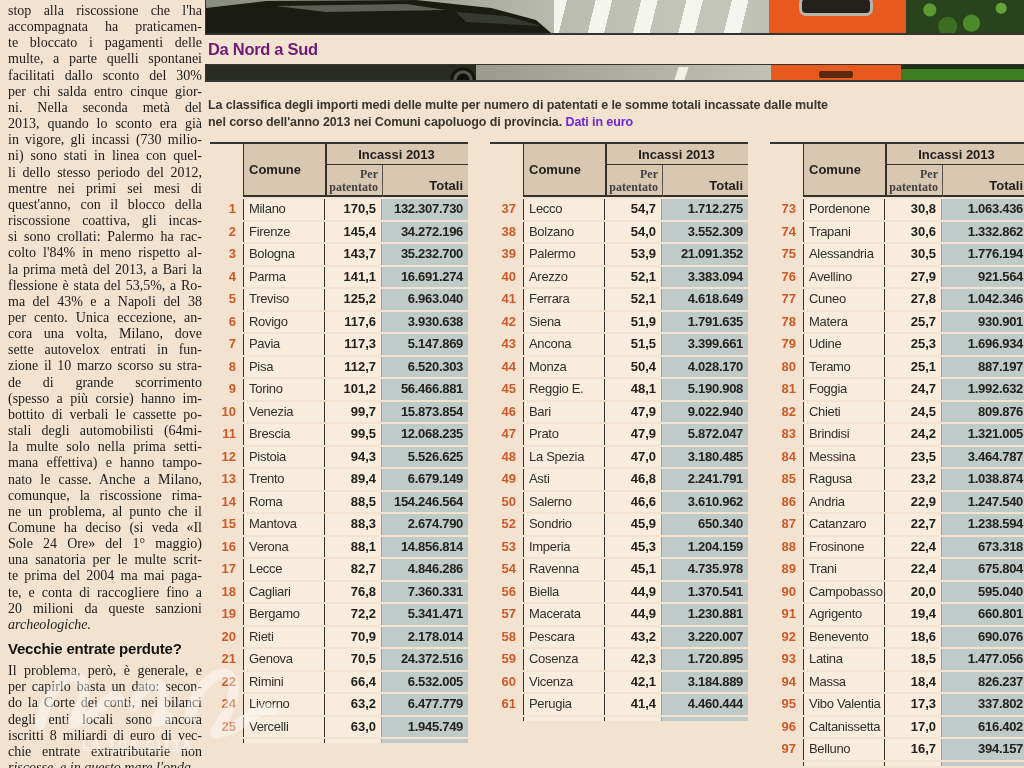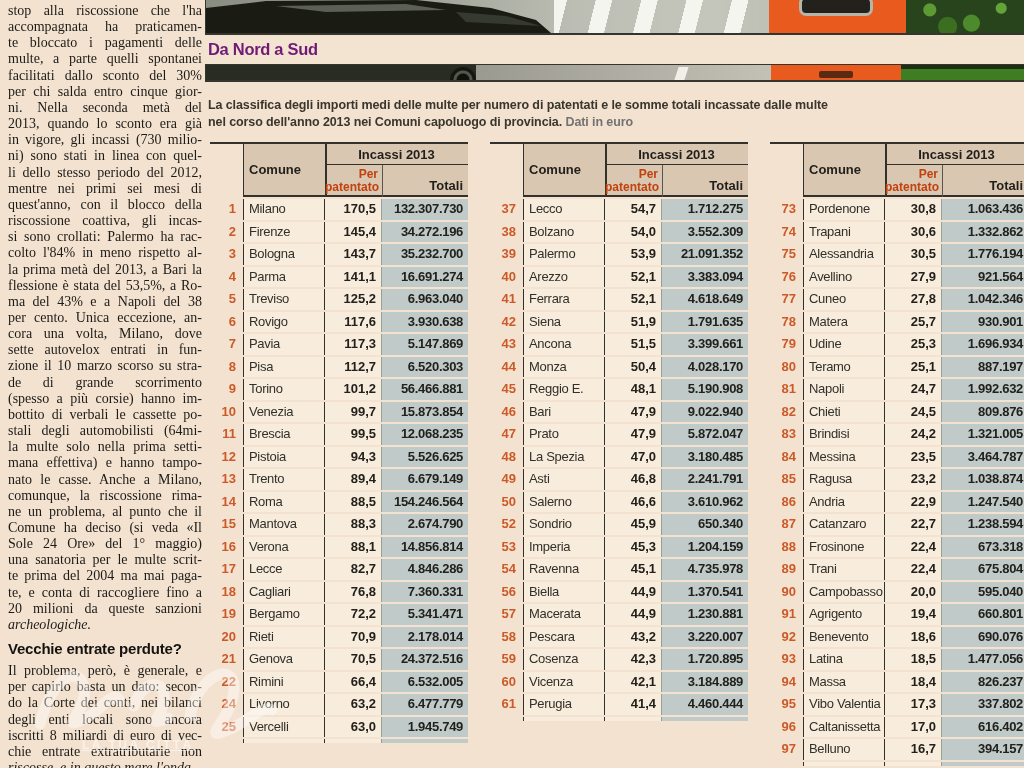--- a/index.html
+++ b/index.html
@@ -48,33 +48,33 @@
   #banner{
     position:absolute;left:205px;top:35px;width:819px;height:29px;
     display:flex;align-items:center;background:#f3e4d2;
   }
   #banner .t{font-weight:700;font-size:16.5px;color:#701a75;letter-spacing:-0.3px;padding-left:3px;}
   
   #intro{
     position:absolute;left:208px;top:97px;width:700px;
     font-size:12.5px;line-height:17px;color:#3a362d;font-weight:700;letter-spacing:-0.1px;
   }
-  #intro b{color:#737373;}
+  #intro b{color:#6d28d9;}
   
   .tbl{position:absolute;top:142px;width:258px;height:626px;}
   .tbl-topline{height:2px;background:#32312b;}
   .tbl-header{position:relative;height:53px;margin-bottom:2px;}
   .hd-bg{position:absolute;left:33px;right:0;top:0;bottom:0;background:#d9c7b2;
     border-left:1.5px solid #32312b;border-bottom:2px solid #32312b;box-sizing:border-box;}
   .hd-comune{position:absolute;left:39px;top:18px;font-weight:700;font-size:13px;color:#201f1a;}
   .hd-incassi{position:absolute;left:115px;width:143px;top:3px;text-align:center;font-weight:700;font-size:13px;color:#201f1a;}
   .hd-underline{position:absolute;left:115px;width:143px;top:20px;height:1px;background:#32312b;}
   .hd-vline1{position:absolute;left:115px;top:0;bottom:0;width:1.5px;background:#32312b;}
   .hd-vline2{position:absolute;left:172px;top:21px;bottom:0;width:1px;background:#5a554c;}
-  .hd-per{position:absolute;left:115px;width:53px;top:24px;text-align:right;font-weight:700;font-size:12px;line-height:13px;color:#c2410c;}
+  .hd-per{position:absolute;left:115px;width:53px;top:24px;text-align:right;font-weight:700;font-size:12px;line-height:13px;color:#404040;font-family:Liberation Serif, serif;}
   .hd-tot{position:absolute;left:172px;width:81px;bottom:4px;text-align:right;font-weight:700;font-size:13px;color:#201f1a;}
   .row{display:flex;height:20.5px;margin-bottom:2px;}
   .c-rank{width:33px;text-align:right;padding-right:7px;box-sizing:border-box;
     font-weight:700;font-size:13px;line-height:20.5px;color:#cc5a28;}
   .c-comune{width:82px;background:#f8ecdc;border-left:1.5px solid #32312b;border-right:1.5px solid #32312b;
     box-sizing:border-box;padding-left:5px;font-size:13px;line-height:20.5px;color:#31302a;
     white-space:nowrap;overflow:hidden;letter-spacing:-0.3px;}
   .c-per{width:57px;background:#f8ecdc;box-sizing:border-box;text-align:right;padding-right:5px;
     font-weight:700;font-size:13px;line-height:20.5px;color:#23211c;border-right:1px solid #98a09c;}
   .c-tot{width:86px;background:#c0cbc9;box-sizing:border-box;text-align:right;padding-right:5px;
@@ -563,21 +563,21 @@
         <div class="c-tot">1.696.934</div>
       </div>
       <div class="row">
         <div class="c-rank">80</div>
         <div class="c-comune">Teramo</div>
         <div class="c-per">25,1</div>
         <div class="c-tot">887.197</div>
       </div>
       <div class="row">
         <div class="c-rank">81</div>
-        <div class="c-comune">Napoli</div>
+        <div class="c-comune">Foggia</div>
         <div class="c-per">24,7</div>
         <div class="c-tot">1.992.632</div>
       </div>
       <div class="row">
         <div class="c-rank">82</div>
         <div class="c-comune">Chieti</div>
         <div class="c-per">24,5</div>
         <div class="c-tot">809.876</div>
       </div>
       <div class="row">

